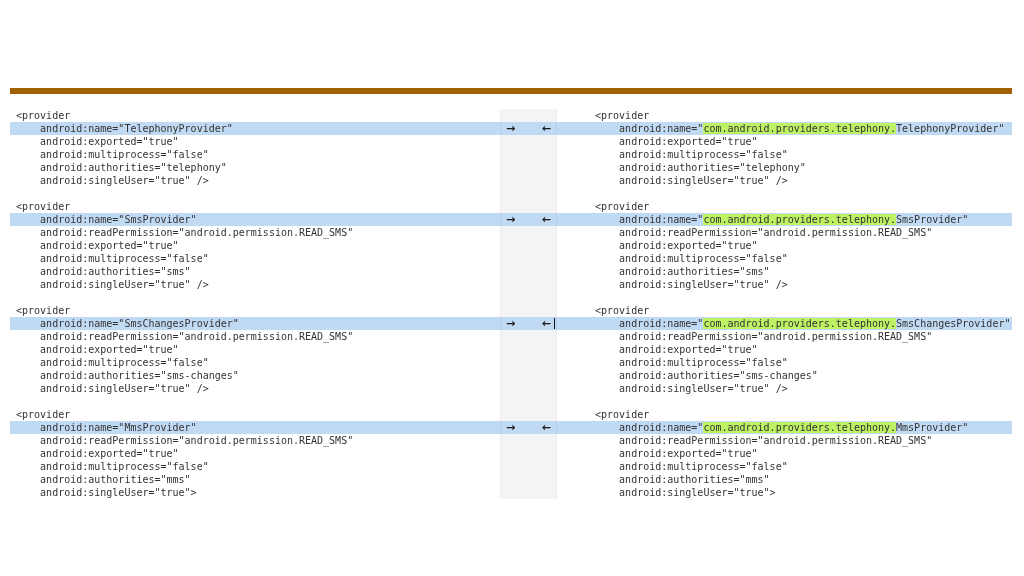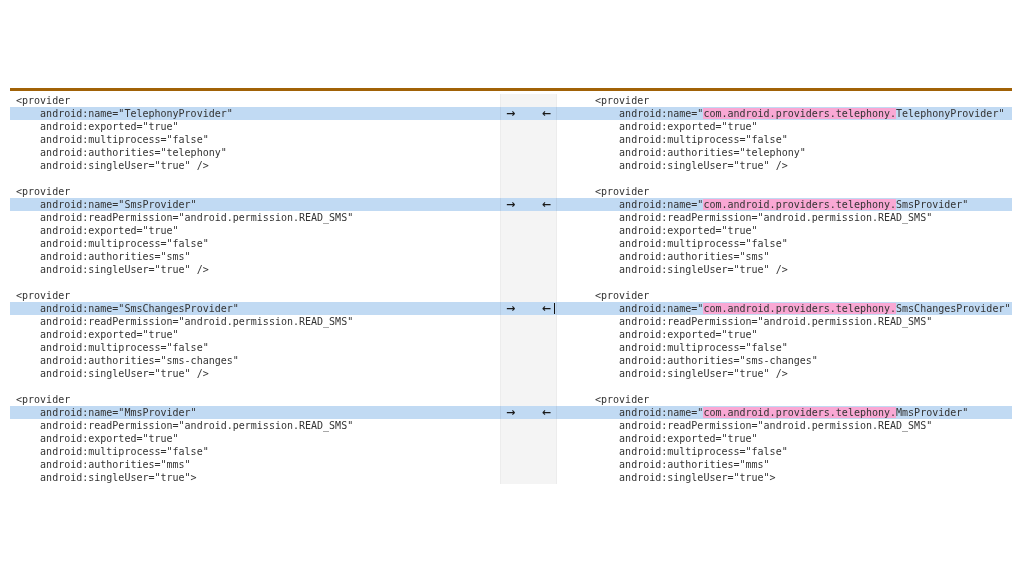--- a/index.html
+++ b/index.html
@@ -14,22 +14,22 @@
     position: relative;
     width: 1024px;
     height: 576px;
     background: #ffffff;
   }
   .diff-view {
     position: absolute;
     left: 10px;
     top: 88px;
     width: 1002px;
-    border-top: 3px solid #a16207;
-    padding-top: 3px;
+    border-top: 6px solid #a16207;
+    padding-top: 15px;
     font-family: "DejaVu Sans Mono", "Liberation Mono", monospace;
     font-size: 10px;
     line-height: 13px;
     color: #333333;
   }
   .row {
     display: flex;
     height: 13px;
     align-items: stretch;
   }
@@ -60,21 +60,21 @@
     padding-left: 32px;
   }
   .row.changed .cell,
   .row.changed .gutter {
     background: #c1daf3;
   }
   .row.changed .gutter {
     border-color: rgba(0,0,0,0.05);
   }
   .inline-hl {
-    background: #f9a8d4;
+    background: #bef264;
   }
   .inline-hl:empty { display: none; }
   .arrow {
     font-family: "DejaVu Sans", sans-serif;
     font-size: 11px;
     font-weight: bold;
     color: #1a1a1a;
     line-height: 13px;
     visibility: hidden;
     cursor: pointer;

